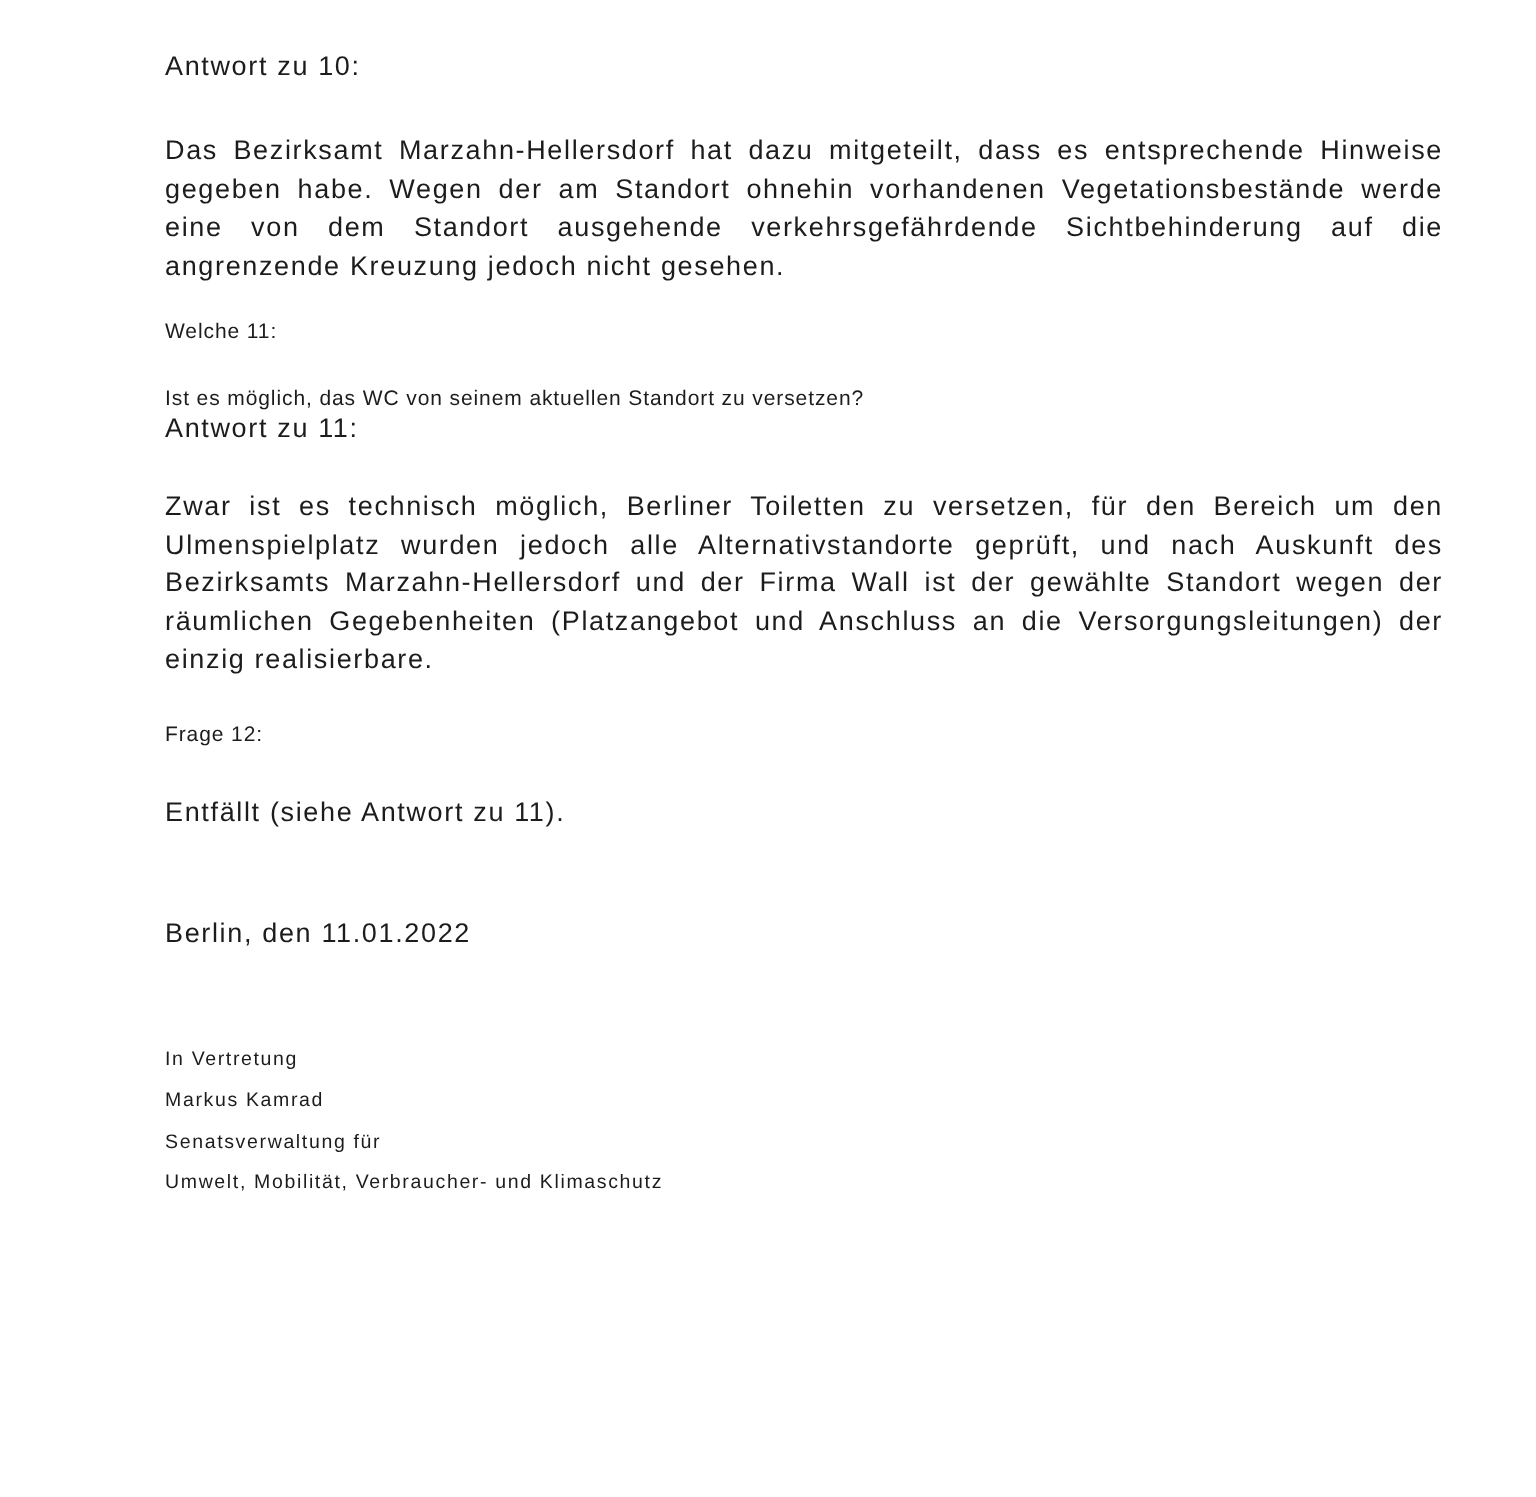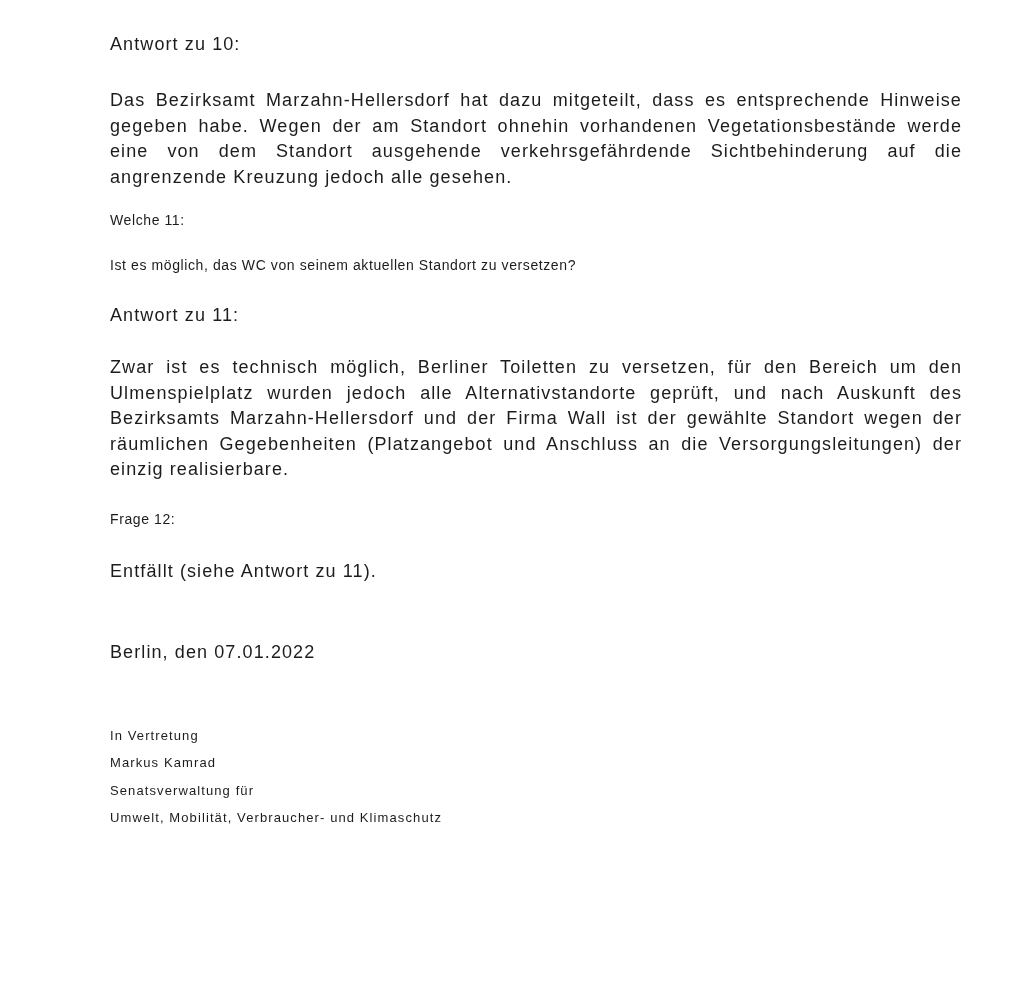--- a/index.html
+++ b/index.html
@@ -39,21 +39,21 @@
   .small {
     margin: 0;
     font-size: 14px;
     font-weight: 400;
     line-height: 17px;
     letter-spacing: 0.6px;
   }
   .mt-para1    { margin-top: 33px; }
   .mt-frage11  { margin-top: 22px; }
   .mt-q11text  { margin-top: 28px; }
-  .mt-ant11    { margin-top: 30px; }
+  .mt-ant11    { }
   .mt-para2    { margin-top: 29px; }
   .mt-frage12  { margin-top: 28px; }
   .mt-q12text  { margin-top: 26px; }
   .mt-ant12    { margin-top: 31px; }
   .mt-entf     { margin-top: 31px; }
   .mt-date     { margin-top: 56px; }
   .mt-sig      { margin-top: 56px; }
   .signature p {
     margin: 0;
     font-size: 13px;
@@ -62,37 +62,37 @@
     letter-spacing: 1.1px;
   }
 </style>
 </head>
 <body>
 
 <div class="page">
 
   <h2 class="heading">Antwort zu 10:</h2>
 
-  <p class="body justify mt-para1">Das Bezirksamt Marzahn-Hellersdorf hat dazu mitgeteilt, dass es entsprechende Hinweise gegeben habe. Wegen der am Standort ohnehin vorhandenen Vegetationsbestände werde eine von dem Standort ausgehende verkehrsgefährdende Sichtbehinderung auf die angrenzende Kreuzung jedoch alle gesehen.</p>
+  <p class="body justify mt-para1">Das Bezirksamt Marzahn-Hellersdorf hat dazu mitgeteilt, dass es entsprechende Hinweise gegeben habe. Wegen der am Standort ohnehin vorhandenen Vegetationsbestände werde eine von dem Standort ausgehende verkehrsgefährdende Sichtbehinderung auf die angrenzende Kreuzung jedoch nicht gesehen.</p>
 
   <p class="small mt-frage11">Welche 11:</p>
 
   <p class="small mt-q11text">Ist es möglich, das WC von seinem aktuellen Standort zu versetzen?</p>
 
   <h2 class="heading mt-ant11">Antwort zu 11:</h2>
 
   <p class="body justify mt-para2">Zwar ist es technisch möglich, Berliner Toiletten zu versetzen, für den Bereich um den Ulmenspielplatz wurden jedoch alle Alternativstandorte geprüft, und nach Auskunft des Bezirksamts Marzahn-Hellersdorf und der Firma Wall ist der gewählte Standort wegen der räumlichen Gegebenheiten (Platzangebot und Anschluss an die Versorgungsleitungen) der einzig realisierbare.</p>
 
   <p class="small mt-frage12">Frage 12:</p>
 
 
 
   <p class="body mt-entf">Entfällt (siehe Antwort zu 11).</p>
 
-  <p class="body mt-date">Berlin, den 07.01.2022</p>
+  <p class="body mt-date">Berlin, den 11.01.2022</p>
 
   <div class="signature mt-sig">
     <p>In Vertretung</p>
     <p>Markus Kamrad</p>
     <p>Senatsverwaltung für</p>
     <p>Umwelt, Mobilität, Verbraucher- und Klimaschutz</p>
   </div>
 
 </div>
 

